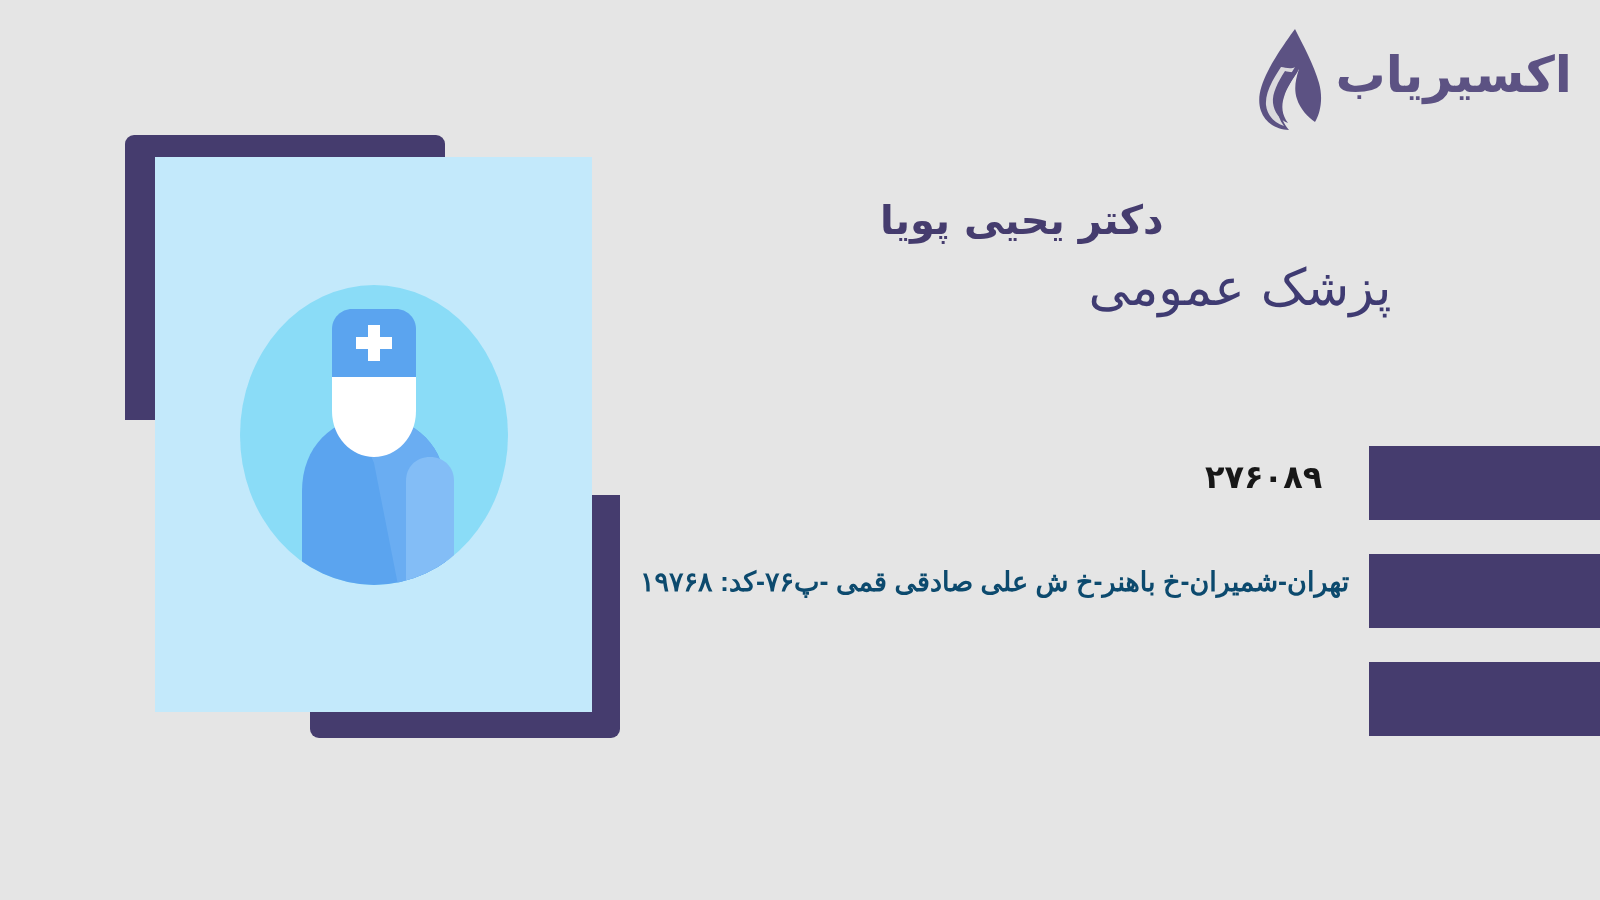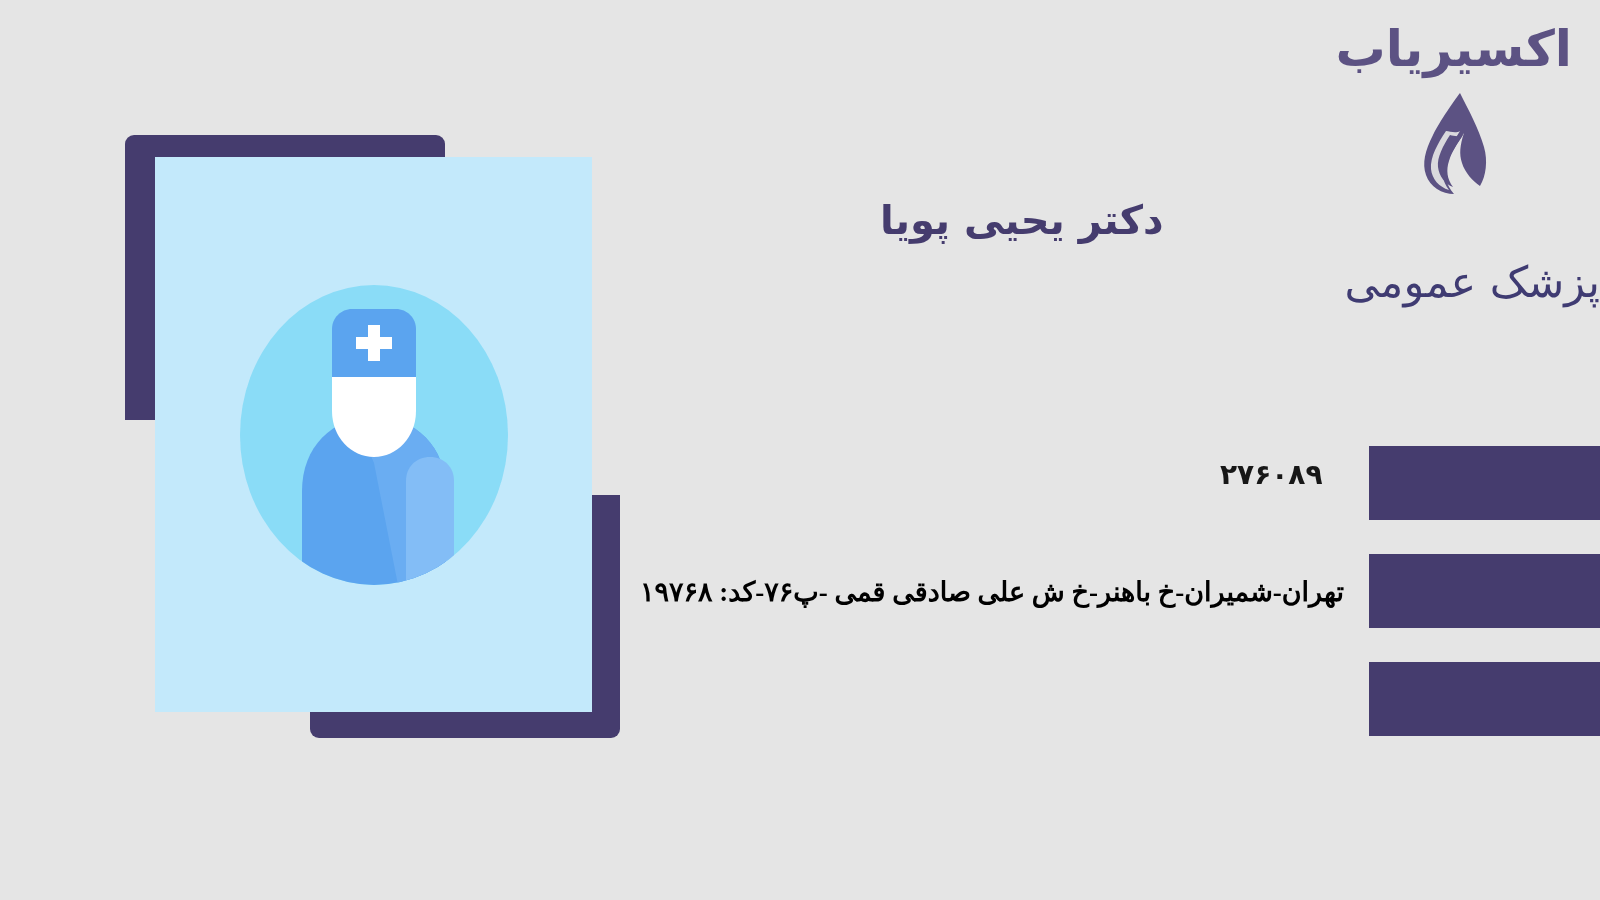--- a/index.html
+++ b/index.html
@@ -21,21 +21,21 @@
     background: #e5e5e5;
     overflow: hidden;
   }
 
   
   .brand {
     position: absolute;
     top: 24px;
     right: 28px;
     display: flex;
-    flex-direction: column;
+    flex-direction: row;
     align-items: center;
     gap: 9px;
     height: 110px;
   }
   .brand-mark {
     width: 76px;
     height: 104px;
     flex: 0 0 auto;
     display: block;
   }
@@ -124,66 +124,65 @@
     color: #453c6e;
     line-height: 1.25;
     text-align: left;
     white-space: nowrap;
     direction: rtl;
   }
   .doc-specialty {
     margin: 10px 0 0 0;
     padding-left: 280px;
     font-family: "DejaVu Serif", "Liberation Serif", serif;
-    font-size: 43px;
+    font-size: 51px;
     font-weight: 400;
     color: #3f3b72;
     line-height: 1.3;
-    text-align: right;
+    text-align: center;
     white-space: nowrap;
     direction: rtl;
   }
 
   .licence-row {
     position: absolute;
     right: 0;
     top: 446px;
     width: 1600px;
     height: 76px;
   }
   .licence-number {
     position: absolute;
     left: 1205px;
     top: 12px;
     font-family: "DejaVu Sans", "Liberation Sans", sans-serif;
-    font-size: 28px;
+    font-size: 32px;
     font-weight: 700;
     color: #171717;
     direction: rtl;
     white-space: nowrap;
     letter-spacing: 1px;
-    margin-left: 15px;
   }
 
   .address-row {
     position: absolute;
     right: 0;
     top: 556px;
     width: 1600px;
     height: 74px;
   }
   .address-text {
     position: absolute;
     left: 640px;
-    top: 20px;
+    top: 10px;
     width: 716px;
-    font-family: Liberation Serif, serif;
+    font-family: Liberation Sans, sans-serif;
     font-size: 27px;
     font-weight: 700;
-    color: #000000;
+    color: #0c4a6e;
     direction: rtl;
     text-align: left;
     white-space: nowrap;
     letter-spacing: 0px;
   }
 
   
   .bar {
     position: absolute;
     left: 1369px;

